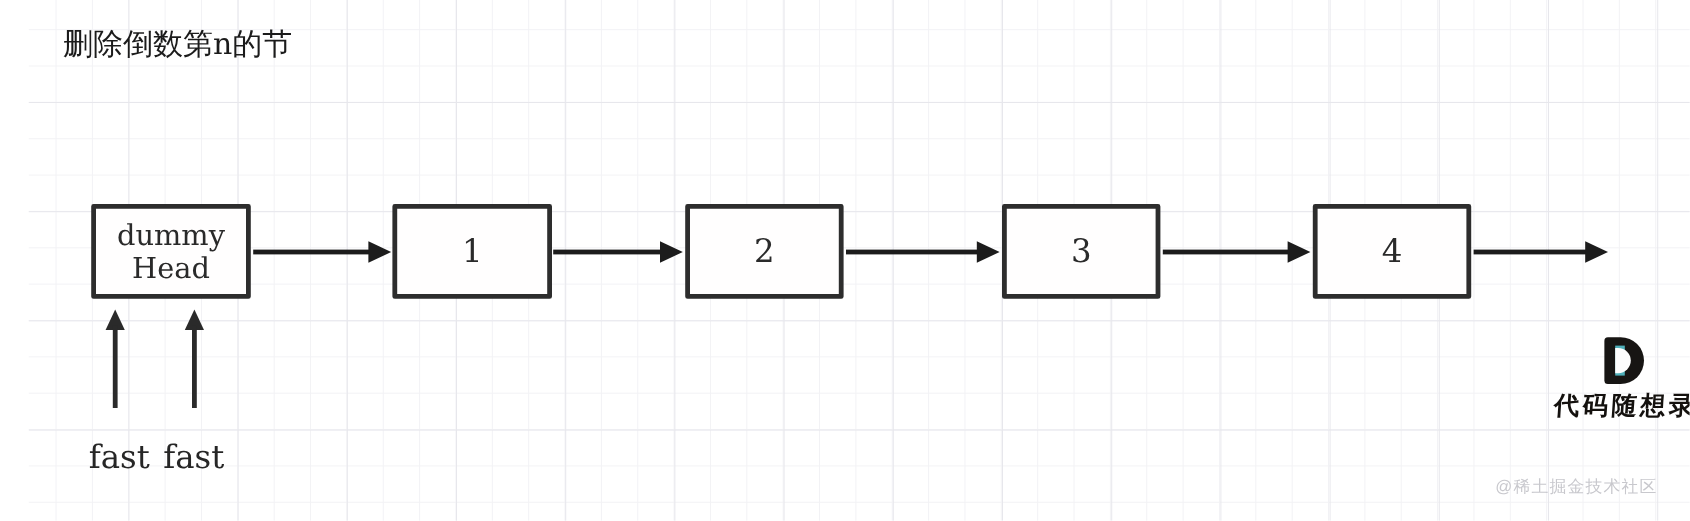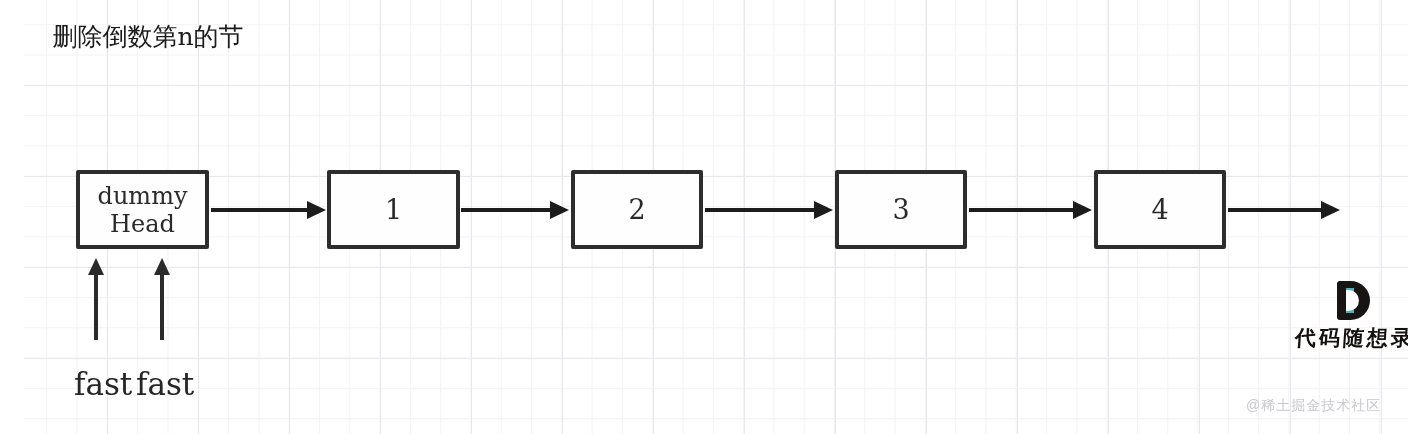--- a/index.html
+++ b/index.html
@@ -31,21 +31,21 @@
   }
   .node .num{font-size:27px;}
   .harrow{position:absolute;top:201px;height:18px;}
   .harrow .shaft{position:absolute;left:0;right:17px;top:7px;height:4px;background:#1c1c1c;}
   .harrow .head{position:absolute;right:0;top:0;width:0;height:0;
     border-left:19px solid #1c1c1c;border-top:9px solid transparent;border-bottom:9px solid transparent;}
   .varrow{position:absolute;top:258px;width:16px;height:82px;}
   .varrow .head{position:absolute;left:0;top:0;width:0;height:0;
     border-bottom:17px solid #2a2a2a;border-left:8px solid transparent;border-right:8px solid transparent;}
   .varrow .shaft{position:absolute;left:6px;top:13px;width:4px;height:69px;background:#2a2a2a;}
-  .ptr-label{position:absolute;top:366px;font-size:31px;color:#262626;}
+  .ptr-label{position:absolute;top:366px;font-size:27px;color:#262626;}
   .null-label{position:absolute;left:1391px;top:194px;font-size:27px;color:#3a3a3a;}
   
   .logo-d{position:absolute;left:1313px;top:281px;width:33px;height:39px;
     background:#171513;border-radius:3px 20px 20px 3px;}
   .logo-d .hole{position:absolute;left:9px;top:9px;width:13px;height:21px;
     background:#fdfdfd;border-radius:0 11px 11px 0;}
   .logo-d .teal{position:absolute;left:9px;top:7px;width:8px;height:25px;background:#4fb0ba;}
   .logo-text{
     position:absolute;left:1261px;top:324px;width:140px;text-align:center;
     font-size:21px;font-weight:bold;letter-spacing:3px;color:#14110e;

